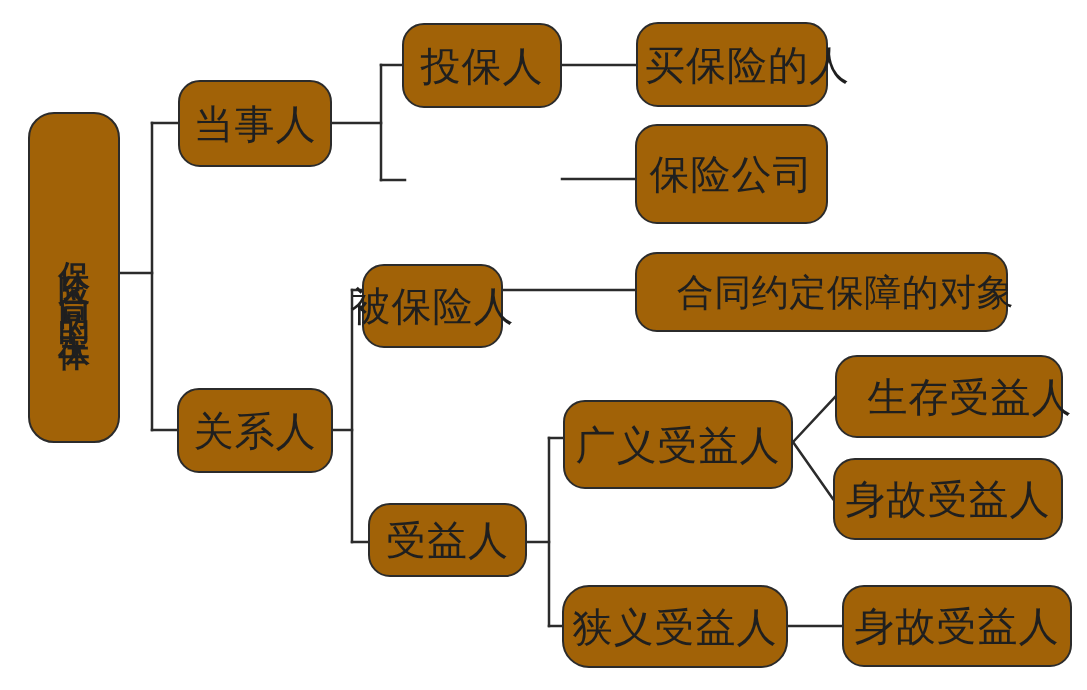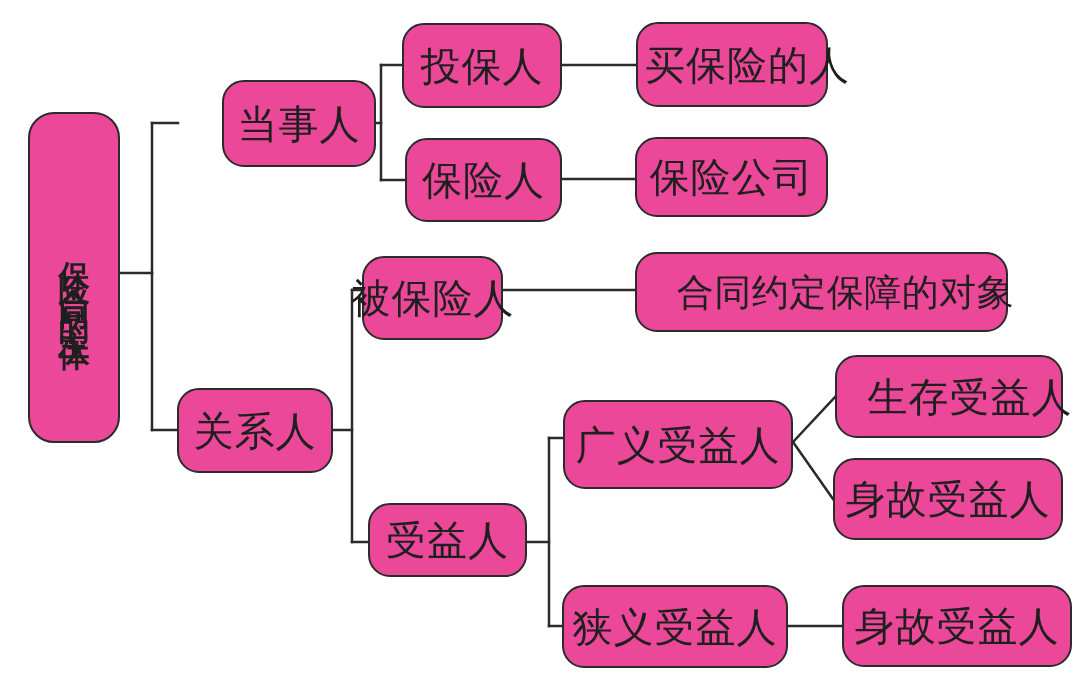--- a/index.html
+++ b/index.html
@@ -19,21 +19,21 @@
     position: absolute;
     left: 0; top: 0;
     width: 1087px; height: 690px;
     pointer-events: none;
   }
   .node {
     position: absolute;
     box-sizing: border-box;
     border: 2.5px solid #2b2b2b;
     border-radius: 22px;
-    background: #ec4899;
+    background: #a16207;
     display: flex;
     align-items: center;
     justify-content: center;
     color: #1f1f1f;
     font-size: 40px;
     line-height: 1;
     white-space: nowrap;
     letter-spacing: 1px;
   }
   .node--root {
@@ -80,41 +80,40 @@
     <path d="M549,438 V626"></path>
     <path d="M549,438 H563"></path>
     <path d="M549,626 H562"></path>
     <path d="M793,442 L835,397"></path>
     <path d="M793,442 L833,499"></path>
     <path d="M788,626 H842"></path>
   </svg>
 
   <div class="node node--root" style="left:28px; top:112px; width:92px; height:331px;">保险合同的主体</div>
 
-  <div class="node" style="left:178px; top:80px; width:154px; height:87px;margin-left:44px;">当事人</div>
+  <div class="node" style="left:178px; top:80px; width:154px; height:87px;">当事人</div>
 
   <div class="node" style="left:177px; top:388px; width:156px; height:85px;text-align:right;">关系人</div>
 
   <div class="node" style="left:402px; top:23px; width:160px; height:85px;">投保人</div>
 
-  <div class="node" style="left:405px; top:138px; width:157px; height:84px;">保险人</div>
 
   <div class="node" style="left:636px; top:22px; width:192px; height:85px;padding-left:31px;">买保险的人</div>
 
-  <div class="node" style="left:635px; top:137px; width:193px; height:80px;">保险公司</div>
+  <div class="node" style="left:635px; top:124px; width:193px; height:100px;">保险公司</div>
 
-  <div class="node" style="left:362px; top:256px; width:141px; height:84px;">被保险人</div>
+  <div class="node" style="left:362px; top:264px; width:141px; height:84px;">被保险人</div>
 
   <div class="node node--long" style="left:635px; top:252px; width:373px; height:80px;">合同约定保障的对象</div>
 
   <div class="node" style="left:368px; top:503px; width:159px; height:74px;">受益人</div>
 
   <div class="node" style="left:563px; top:400px; width:230px; height:89px;">广义受益人</div>
 
   <div class="node" style="left:835px; top:355px; width:228px; height:83px;padding-left:42px;">生存受益人</div>
 
   <div class="node" style="left:833px; top:458px; width:230px; height:82px;">身故受益人</div>
 
-  <div class="node" style="left:562px; top:585px; width:226px; height:83px;">狭义受益人</div>
+  <div class="node" style="left:562px; top:585px; width:226px; height:83px;border-radius:27px;">狭义受益人</div>
 
   <div class="node" style="left:842px; top:585px; width:230px; height:82px;">身故受益人</div>
 
 </div>
 
 </body></html>

